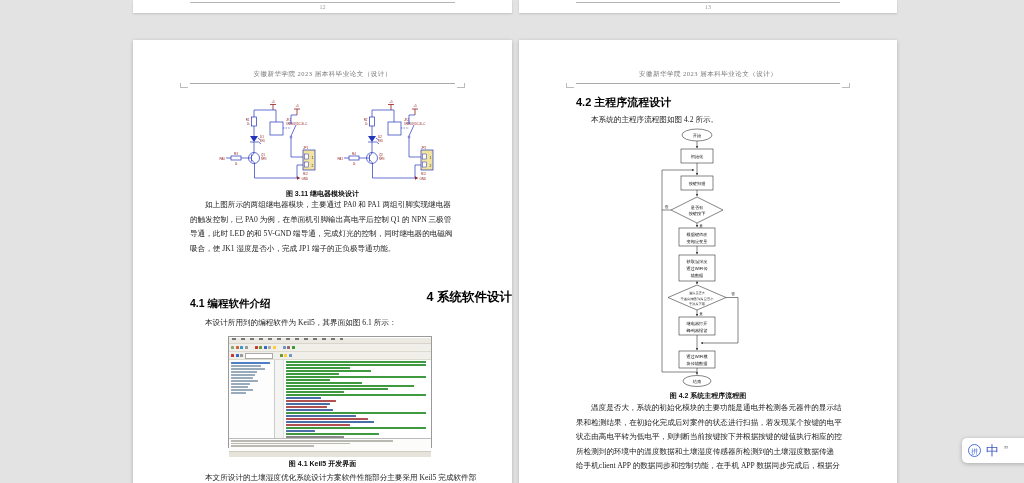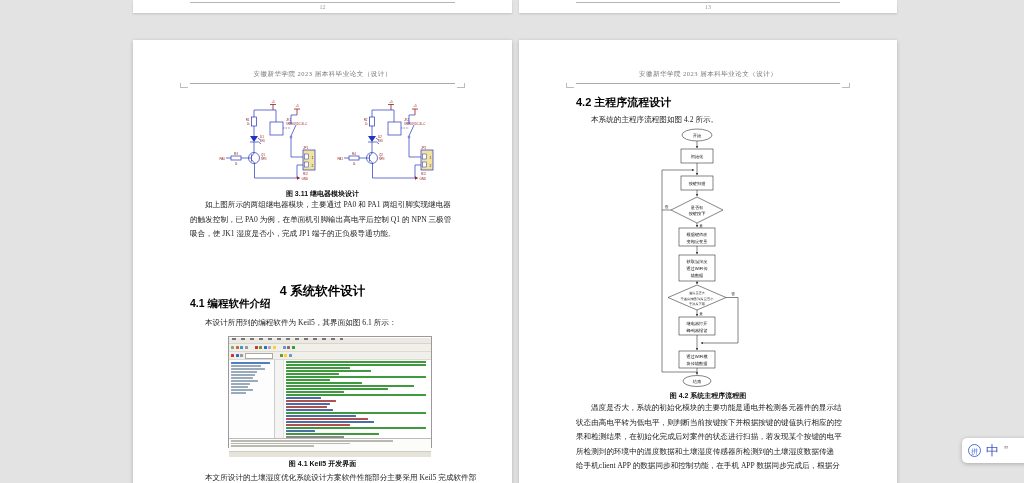--- a/index.html
+++ b/index.html
@@ -188,24 +188,25 @@
       <polygon class="crf" points="84,81.3 84,84.7 87.2,83"></polygon>
       <text class="cr" x="88.5" y="84.5">GND</text>
     </g>
   </svg>
 
   <div class="caption" style="top:149px;">图 3.11 继电器模块设计</div>
 
   <div class="para" style="top:158px;">
     <div class="indent">如上图所示的两组继电器模块，主要通过 PA0 和 PA1 两组引脚实现继电器</div>
     <div>的触发控制，已 PA0 为例，在单面机引脚输出高电平后控制 Q1 的 NPN 三极管</div>
+    <div>导通，此时 LED 的和 5V-GND 端导通，完成灯光的控制，同时继电器的电磁阀</div>
     <div>吸合，使 JK1 湿度是否小，完成 JP1 端子的正负极导通功能。</div>
   </div>
 
-  <div class="h-center" style="top:243px;font-size:12.5px;">4  系统软件设计</div>
+  <div class="h-center" style="top:249px;font-size:12.5px;text-align:right;">4  系统软件设计</div>
   <div class="h-left" style="top:257px;font-size:10.5px;">4.1 编程软件介绍</div>
   <div class="para" style="top:276px;">
     <div class="indent">本设计所用到的编程软件为 Keil5，其界面如图 6.1 所示：</div>
   </div>
 
   <div id="keil">
     <div class="k-menu">
         <div class="k-menu-dashes"></div>
       </div>
     <div class="k-tb">
@@ -353,22 +354,22 @@
     <text class="fc-t" x="60" y="230.4">通过WIFI模</text>
     <text class="fc-t" x="60" y="237.4">块传输数据</text>
     <ellipse class="fc-shape" cx="60" cy="253" rx="14" ry="5.5"></ellipse>
     <text class="fc-t" x="60" y="254.6">结束</text>
   </svg>
 
   <div class="caption" style="top:351px;">图 4.2 系统主程序流程图</div>
 
   <div class="para" style="top:361px;">
     <div class="indent">温度是否大，系统的初始化模块的主要功能是通电并检测各元器件的显示结</div>
+    <div>果和检测结果，在初始化完成后对案件的状态进行扫描，若发现某个按键的电平</div>
     <div>状态由高电平转为低电平，则判断当前按键按下并根据按键的键值执行相应的控</div>
-    <div>果和检测结果，在初始化完成后对案件的状态进行扫描，若发现某个按键的电平</div>
     <div>所检测到的环境中的温度数据和土壤湿度传感器所检测到的土壤湿度数据传递</div>
     <div>给手机client APP 的数据同步和控制功能，在手机 APP 数据同步完成后，根据分</div>
   </div>
 </div>
 
 <div id="ime">
   <div class="ime-circle">拼</div>
   <div class="ime-mode">中</div>
   <div class="ime-punct">”</div>
 </div>

